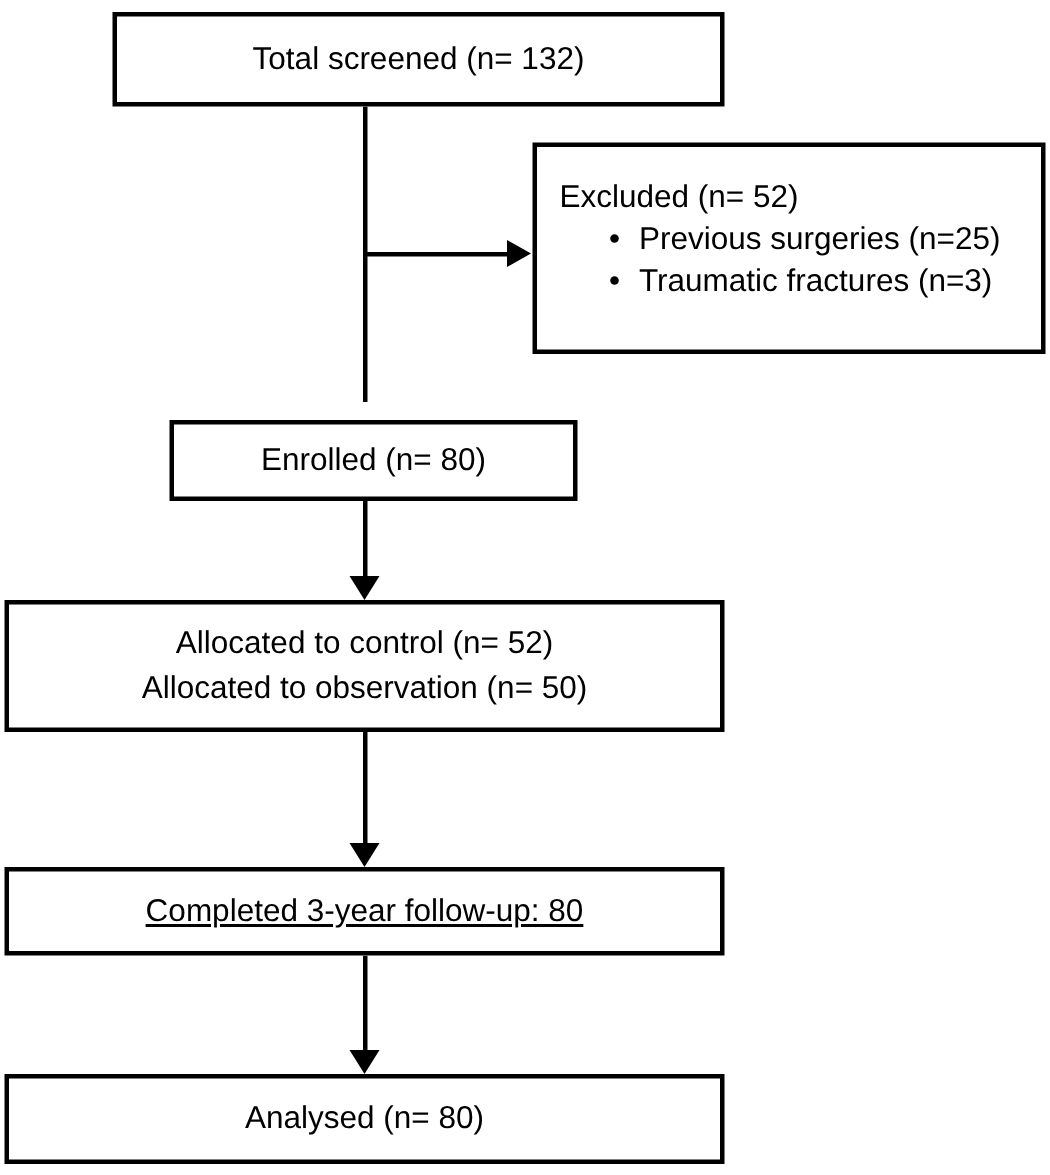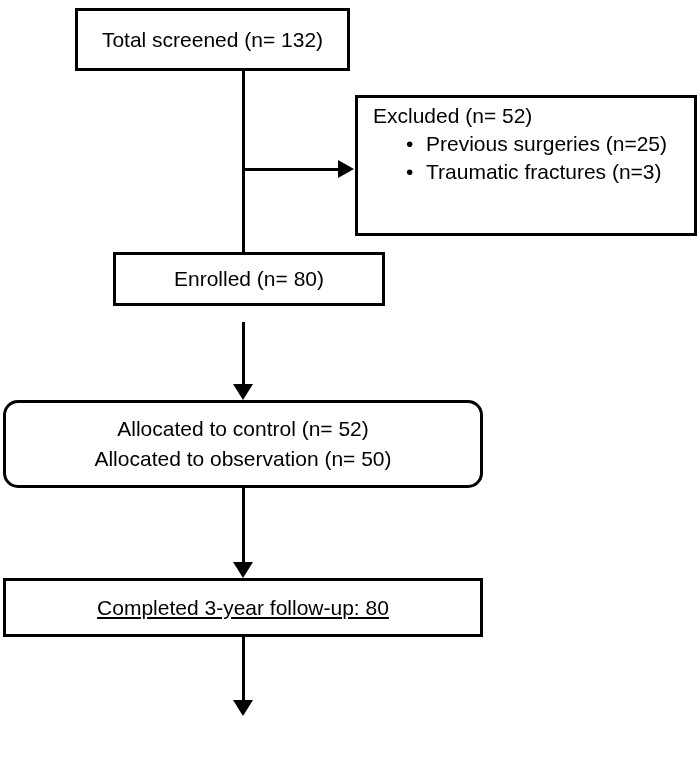--- a/index.html
+++ b/index.html
@@ -24,25 +24,25 @@
     font-size: 21px;
     line-height: 28px;
   }
   .box.centered {
     display: flex;
     flex-direction: column;
     align-items: center;
     justify-content: center;
     text-align: center;
   }
-  .box-total     { left: 75px;  top: 8px;   width: 275px; height: 63px; }
+  .box-total     { left: 75px;  top: 8px;   width: 408px; height: 63px; }
   .box-excluded  { left: 355px; top: 95px;  width: 342px; height: 141px;
-                   padding: 4px 6px 0 15px; }
-  .box-enrolled  { left: 113px; top: 252px; width: 272px; height: 54px; }
-  .box-allocated { left: 3px;   top: 400px; width: 480px; height: 88px; line-height: 30px; border-radius: 15px; }
+                   padding: 20px 6px 0 15px; }
+  .box-enrolled  { left: 113px; top: 280px; width: 272px; height: 54px; }
+  .box-allocated { left: 3px;   top: 400px; width: 480px; height: 88px; line-height: 30px; }
   .box-completed { left: 3px;   top: 578px; width: 480px; height: 59px; text-decoration: underline; }
   .box-analysed  { left: 3px;   top: 716px; width: 480px; height: 60px; }
 
   .excluded-list {
     margin: 0;
     padding: 0 0 0 33px;
     list-style: none;
   }
   .excluded-item .bullet {
     display: inline-block;
@@ -125,14 +125,17 @@
 
   <div class="box centered box-allocated">
     <span>Allocated to control (n= 52)</span>
     <span>Allocated to observation (n= 50)</span>
   </div>
 
   <div class="box centered box-completed">
     <span>Completed 3-year follow-up: 80</span>
   </div>
 
+  <div class="box centered box-analysed">
+    <span>Analysed (n= 80)</span>
+  </div>
 
 </div>
 
 </body></html>

